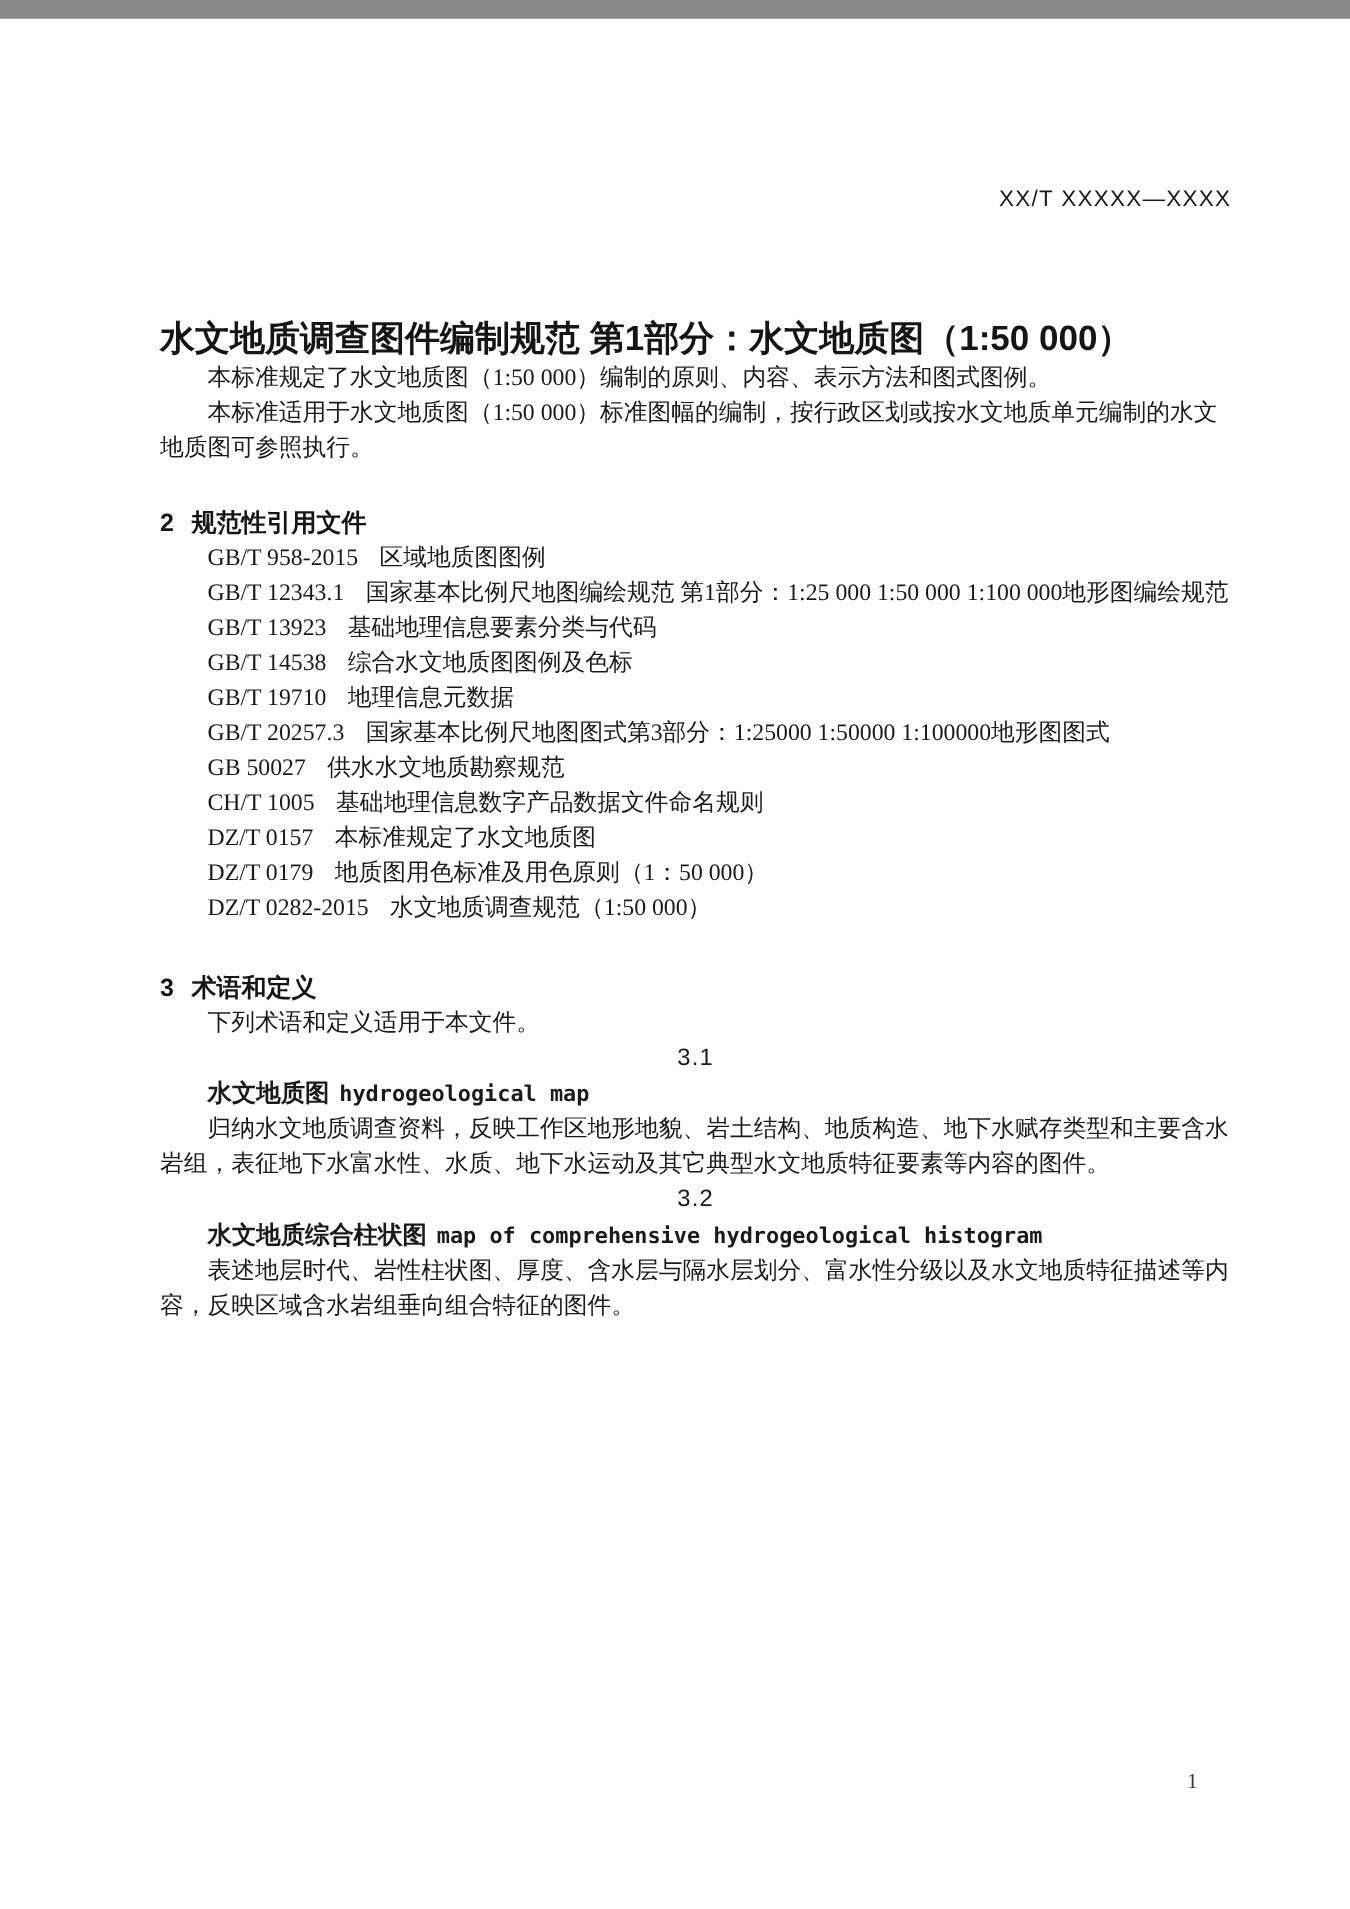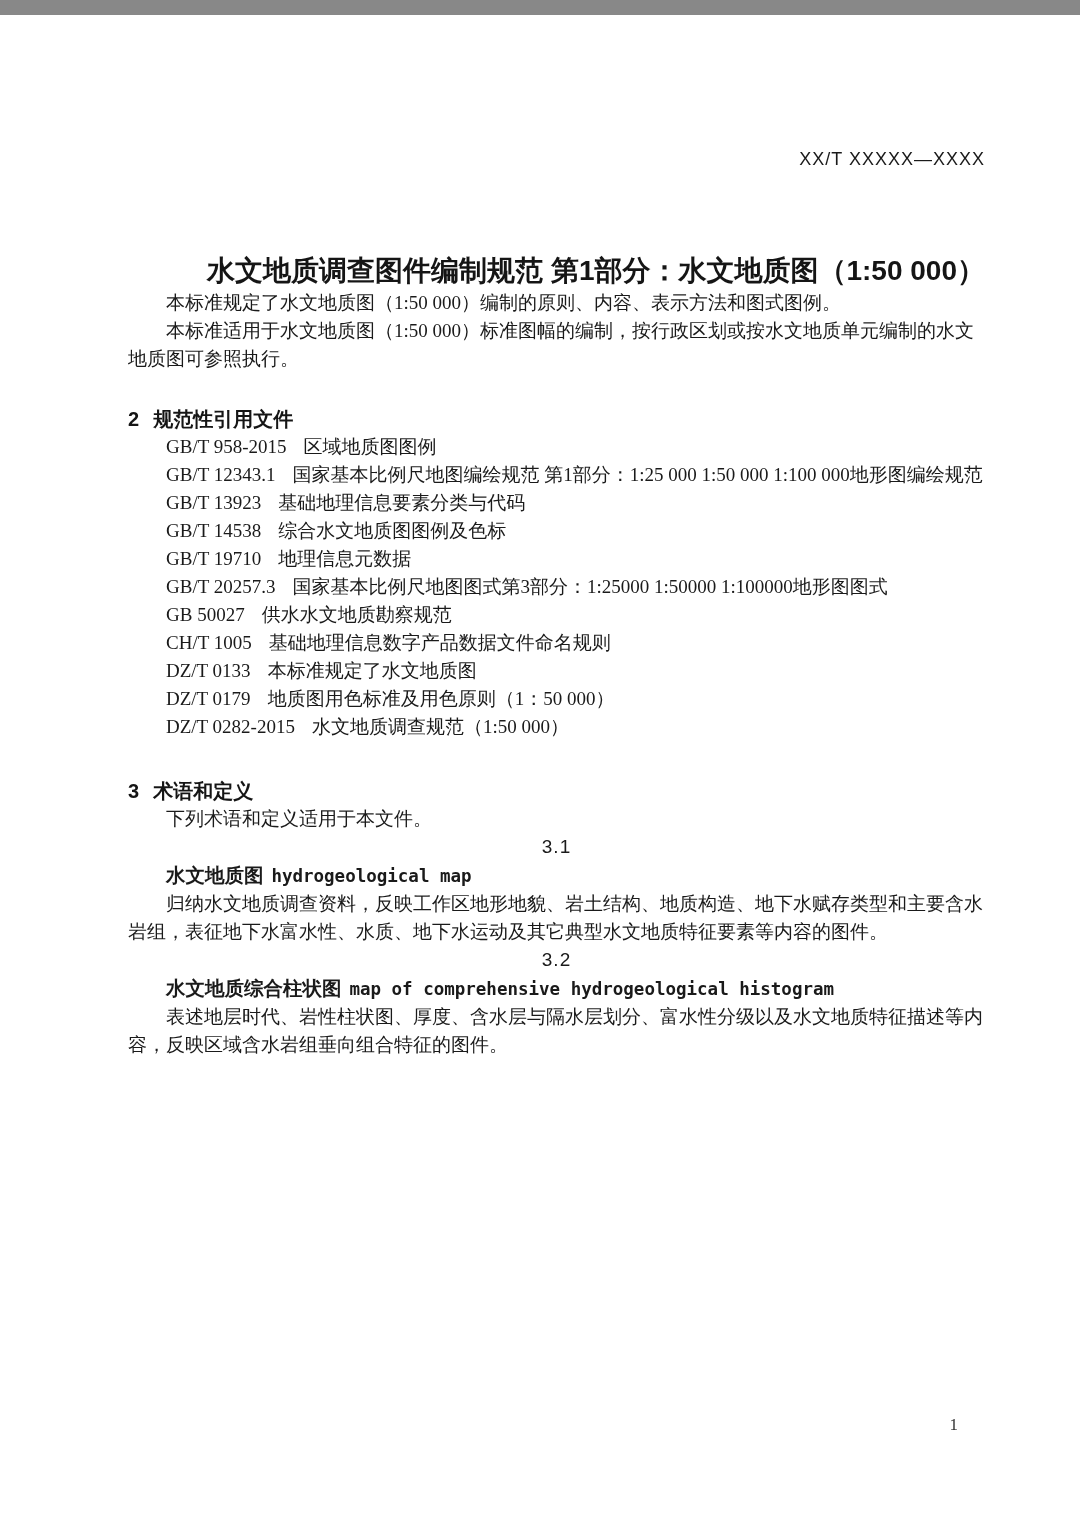--- a/index.html
+++ b/index.html
@@ -19,21 +19,21 @@
   }
   .header-code {
     text-align: right;
     font-family: "Liberation Sans", "DejaVu Sans", sans-serif;
     font-size: 18px;
     letter-spacing: 1px;
     line-height: 28px;
   }
   .doc-title {
     margin: 80px 0 0 0;
-    text-align: right;
+    text-align: left;
     font-family: "Liberation Sans", "DejaVu Sans", sans-serif;
     font-weight: bold;
     font-size: 28px;
     line-height: 36px;
     color: #151515;
   }
   .sec-heading {
     margin: 0;
     font-family: "Liberation Sans", "DejaVu Sans", sans-serif;
     font-weight: bold;
@@ -107,21 +107,21 @@
   <h2 class="sec-heading sec-2"><span class="sec-no">2</span><span>规范性引用文件</span></h2>
 
   <p class="ref-item"><span class="ref-code">GB/T 958-2015</span><span>区域地质图图例</span></p>
   <p class="ref-item"><span class="ref-code">GB/T 12343.1</span><span>国家基本比例尺地图编绘规范 第1部分：1:25 000 1:50 000 1:100 000地形图编绘规范</span></p>
   <p class="ref-item"><span class="ref-code">GB/T 13923</span><span>基础地理信息要素分类与代码</span></p>
   <p class="ref-item"><span class="ref-code">GB/T 14538</span><span>综合水文地质图图例及色标</span></p>
   <p class="ref-item"><span class="ref-code">GB/T 19710</span><span>地理信息元数据</span></p>
   <p class="ref-item"><span class="ref-code">GB/T 20257.3</span><span>国家基本比例尺地图图式第3部分：1:25000 1:50000 1:100000地形图图式</span></p>
   <p class="ref-item"><span class="ref-code">GB 50027</span><span>供水水文地质勘察规范</span></p>
   <p class="ref-item"><span class="ref-code">CH/T 1005</span><span>基础地理信息数字产品数据文件命名规则</span></p>
-  <p class="ref-item"><span class="ref-code">DZ/T 0133</span><span>本标准规定了水文地质图</span></p>
+  <p class="ref-item"><span class="ref-code">DZ/T 0157</span><span>本标准规定了水文地质图</span></p>
   <p class="ref-item"><span class="ref-code">DZ/T 0179</span><span>地质图用色标准及用色原则（1：50 000）</span></p>
   <p class="ref-item"><span class="ref-code">DZ/T 0282-2015</span><span>水文地质调查规范（1:50 000）</span></p>
 
   <h2 class="sec-heading sec-3"><span class="sec-no">3</span><span>术语和定义</span></h2>
   <p class="body-para mt28">下列术语和定义适用于本文件。</p>
 
   <p class="term-number mt12">3.1</p>
   <p class="term-line mt14"><span class="term-cn">水文地质图</span><span class="term-en">hydrogeological map</span></p>
   <p class="body-para mt14">归纳水文地质调查资料，反映工作区地形地貌、岩土结构、地质构造、地下水赋存类型和主要含水岩组，表征地下水富水性、水质、地下水运动及其它典型水文地质特征要素等内容的图件。</p>
 

